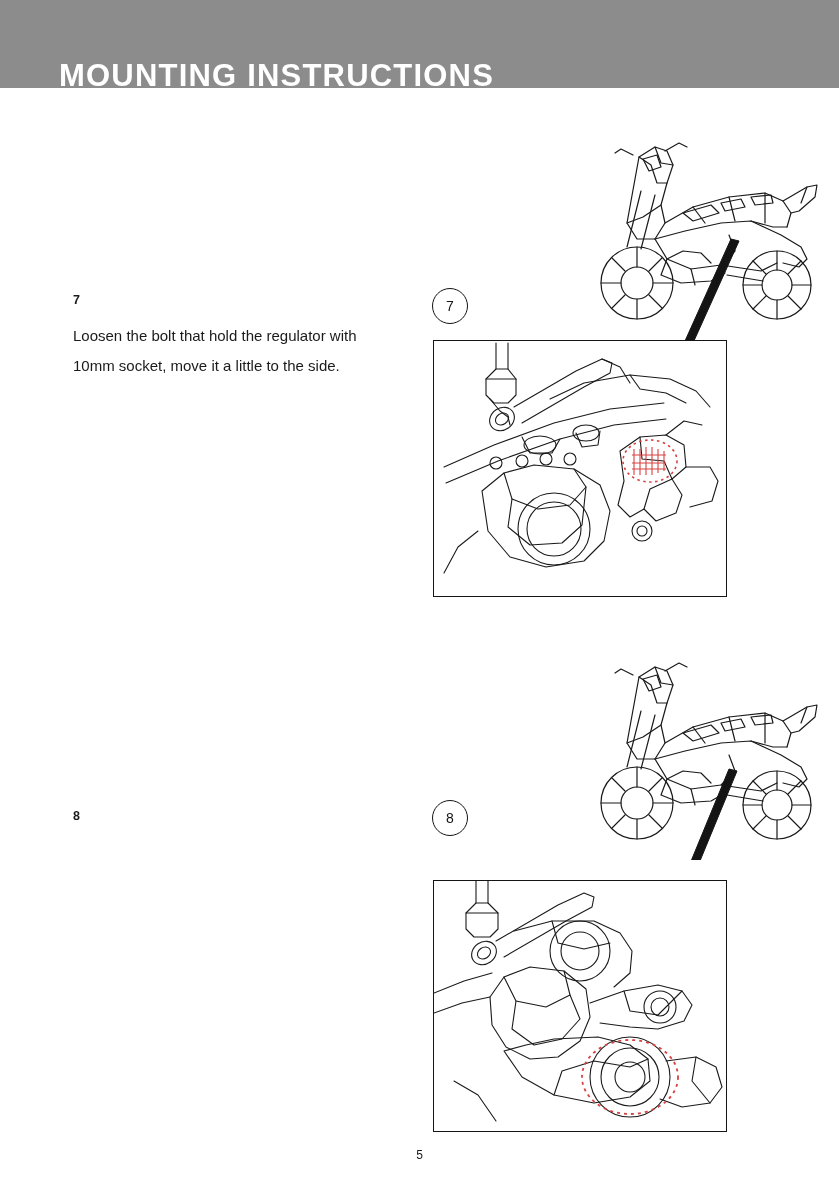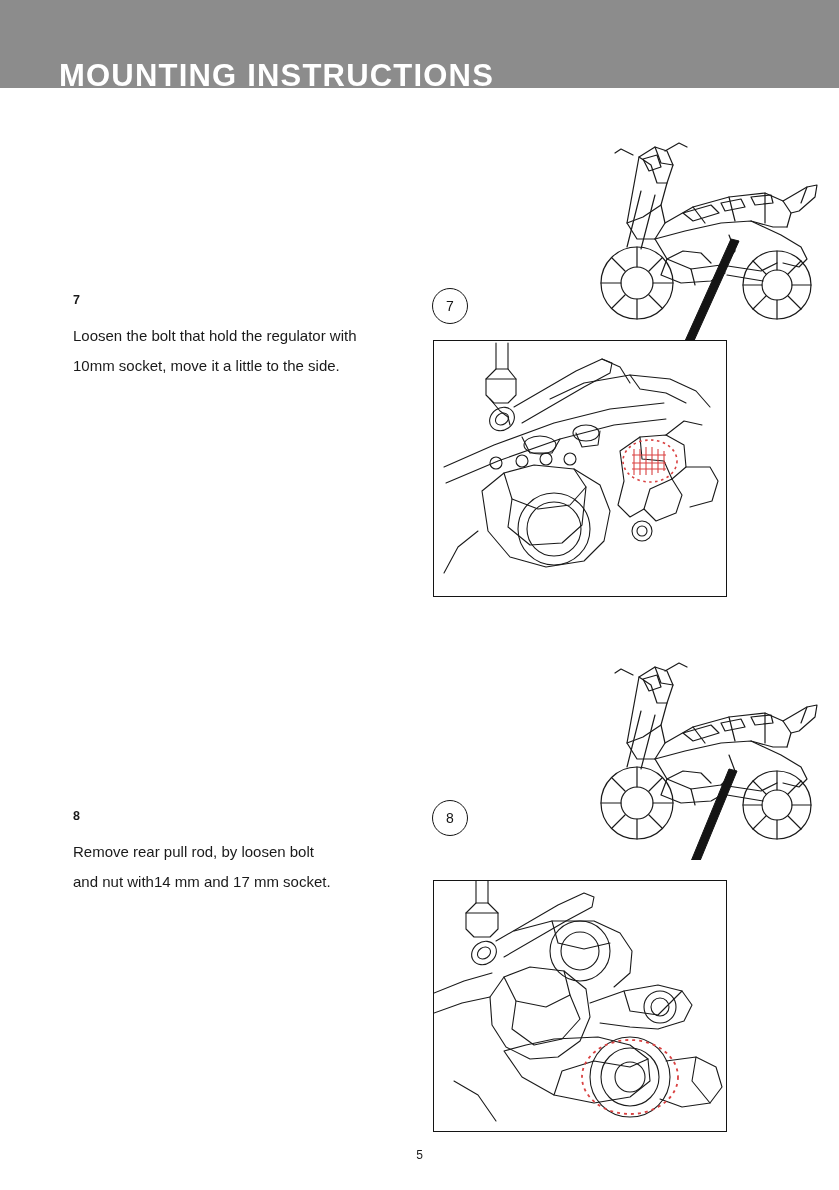--- a/index.html
+++ b/index.html
@@ -237,24 +237,20 @@
           <path d="M200 108 L200 134 M206 108 L206 134 M212 106 L212 134 M218 106 L218 134 M224 108 L224 132 M230 110 L230 130"></path>
           <path d="M198 114 L232 114 M198 122 L232 122 M198 128 L232 128"></path>
         </g>
       </g>
     </svg>
   </div>
 </div>
 
 <div class="step-text" id="step8-text">
   <p class="step-num">8</p>
-  <p class="step-body">
-    <span>Remove rear pull rod, by loosen bolt</span><br>
-    <span>and nut with14 mm and 17 mm socket.</span>
-  </p>
 </div>
 
 <div class="figure" id="figure8">
 
   <div class="bike-art">
     <svg viewBox="0 0 305 205" width="305" height="205">
       <g fill="none" stroke="#1a1a1a" stroke-width="1.2" stroke-linejoin="round" stroke-linecap="round">
         <path d="M118 55 L124 22 L140 12 L152 16 L158 30 L152 48 L146 70 L150 88 L140 104 L122 104 L112 88 Z"></path>
         <path d="M124 22 L136 30 L142 48 L152 48"></path>
         <path d="M140 12 L146 28 L158 30"></path>

